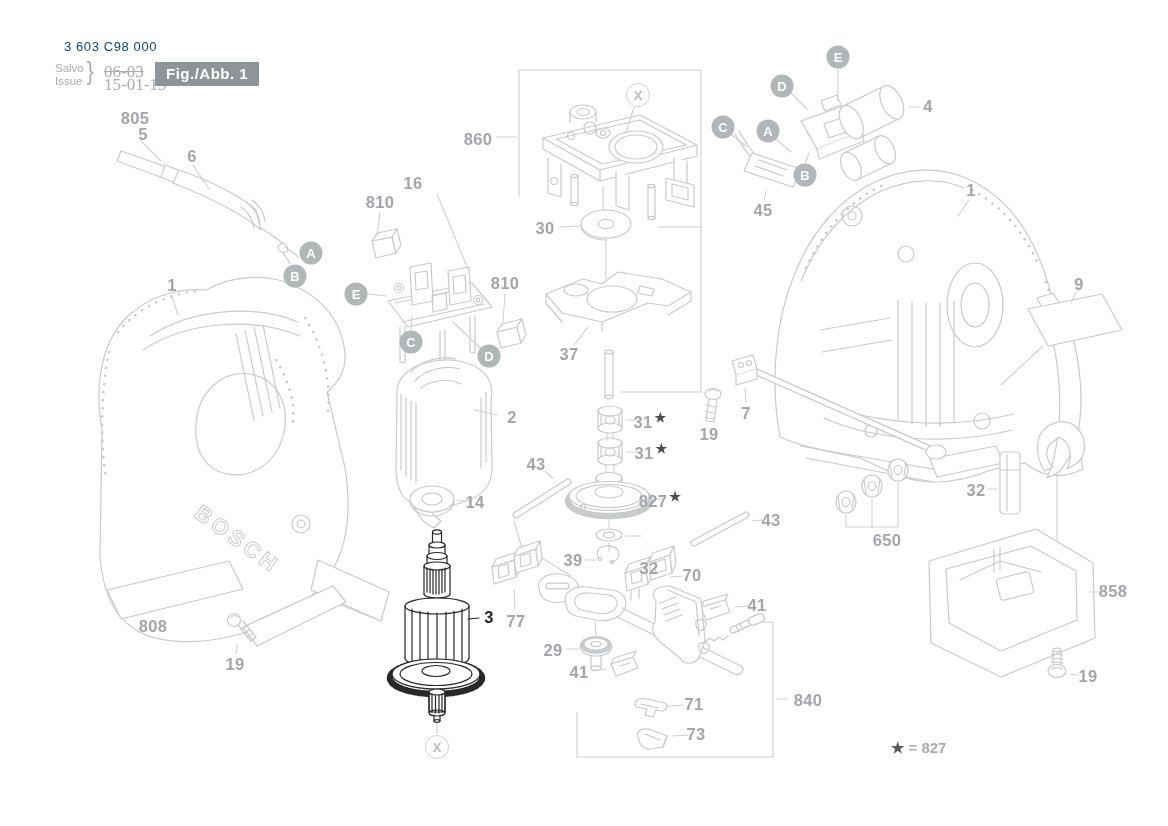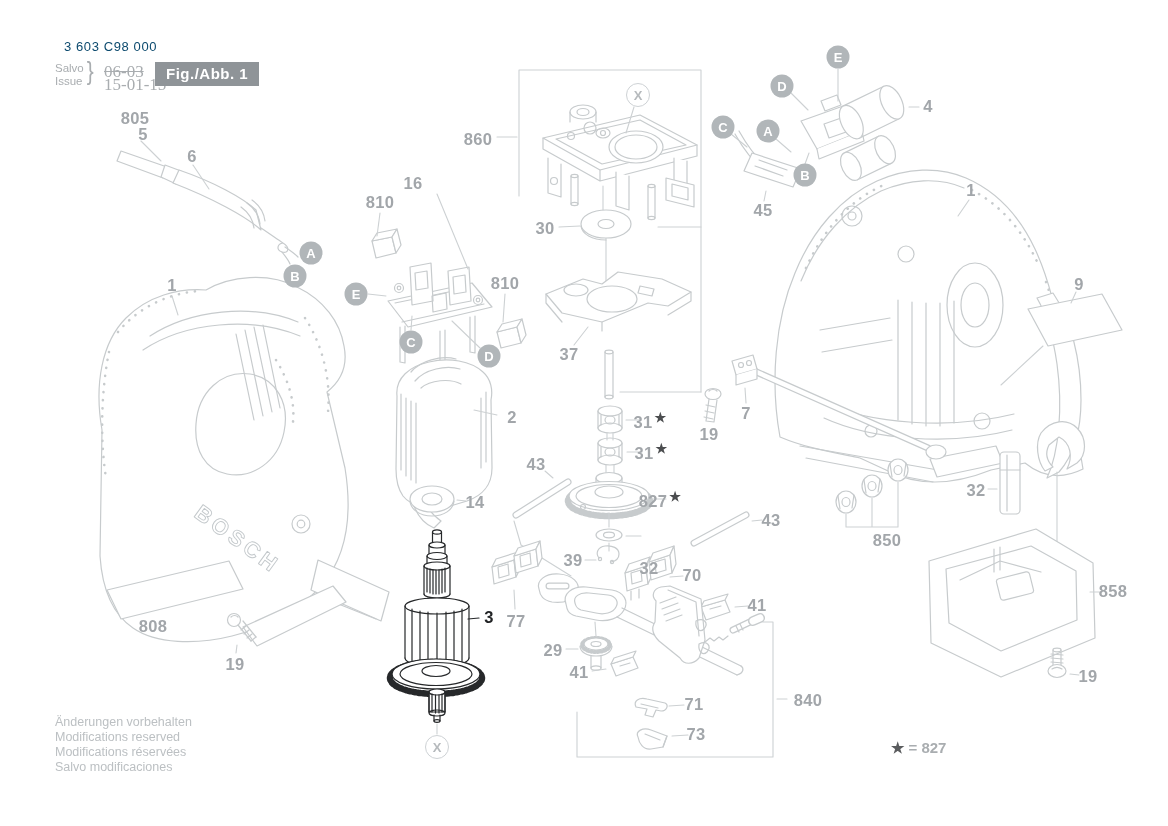--- a/index.html
+++ b/index.html
@@ -519,40 +519,34 @@
       <div class="plabel" style="left: 757px; top: 605px;"><span>41</span></div>
       <div class="plabel" style="left: 694px; top: 704px;"><span>71</span></div>
       <div class="plabel" style="left: 696px; top: 734px;"><span>73</span></div>
       <div class="plabel" style="left: 808px; top: 700px;"><span>840</span></div>
       <div class="plabel" style="left: 771px; top: 520px;"><span>43</span></div>
       <div class="plabel" style="left: 928px; top: 106px;"><span>4</span></div>
       <div class="plabel" style="left: 763px; top: 210px;"><span>45</span></div>
       <div class="plabel" style="left: 971px; top: 190px;"><span>1</span></div>
       <div class="plabel" style="left: 1079px; top: 284px;"><span>9</span></div>
       <div class="plabel" style="left: 976px; top: 490px;"><span>32</span></div>
-      <div class="plabel" style="left: 887px; top: 540px;"><span>850</span></div>
+      <div class="plabel" style="left: 887px; top: 540px;"><span>650</span></div>
       <div class="plabel" style="left: 1113px; top: 591px;"><span>858</span></div>
       <div class="plabel" style="left: 1088px; top: 676px;"><span>19</span></div>
       <div class="marker" style="left: 311px; top: 253px;">A</div>
       <div class="marker" style="left: 295px; top: 276px;">B</div>
       <div class="marker" style="left: 356px; top: 294px;">E</div>
       <div class="marker" style="left: 411px; top: 342px;">C</div>
       <div class="marker" style="left: 489px; top: 356px;">D</div>
       <div class="marker" style="left: 838px; top: 57px;">E</div>
       <div class="marker" style="left: 782px; top: 86px;">D</div>
       <div class="marker" style="left: 723px; top: 127px;">C</div>
       <div class="marker" style="left: 768px; top: 131px;">A</div>
       <div class="marker" style="left: 805px; top: 175px;">B</div>
       <div class="xmarker" style="left: 638px; top: 95px;">X</div>
       <div class="xmarker" style="left: 437px; top: 747px;">X</div>
     </div>
 
-  <div class="notes" id="notes">
-      <div>Änderungen vorbehalten</div>
-      <div>Modifications reserved</div>
-      <div>Modifications réservées</div>
-      <div>Salvo modificaciones</div>
-    </div>
   <div class="star-legend">
     <span class="st">★</span><span>= 827</span>
   </div>
 
 </div>
 
 </body></html>

